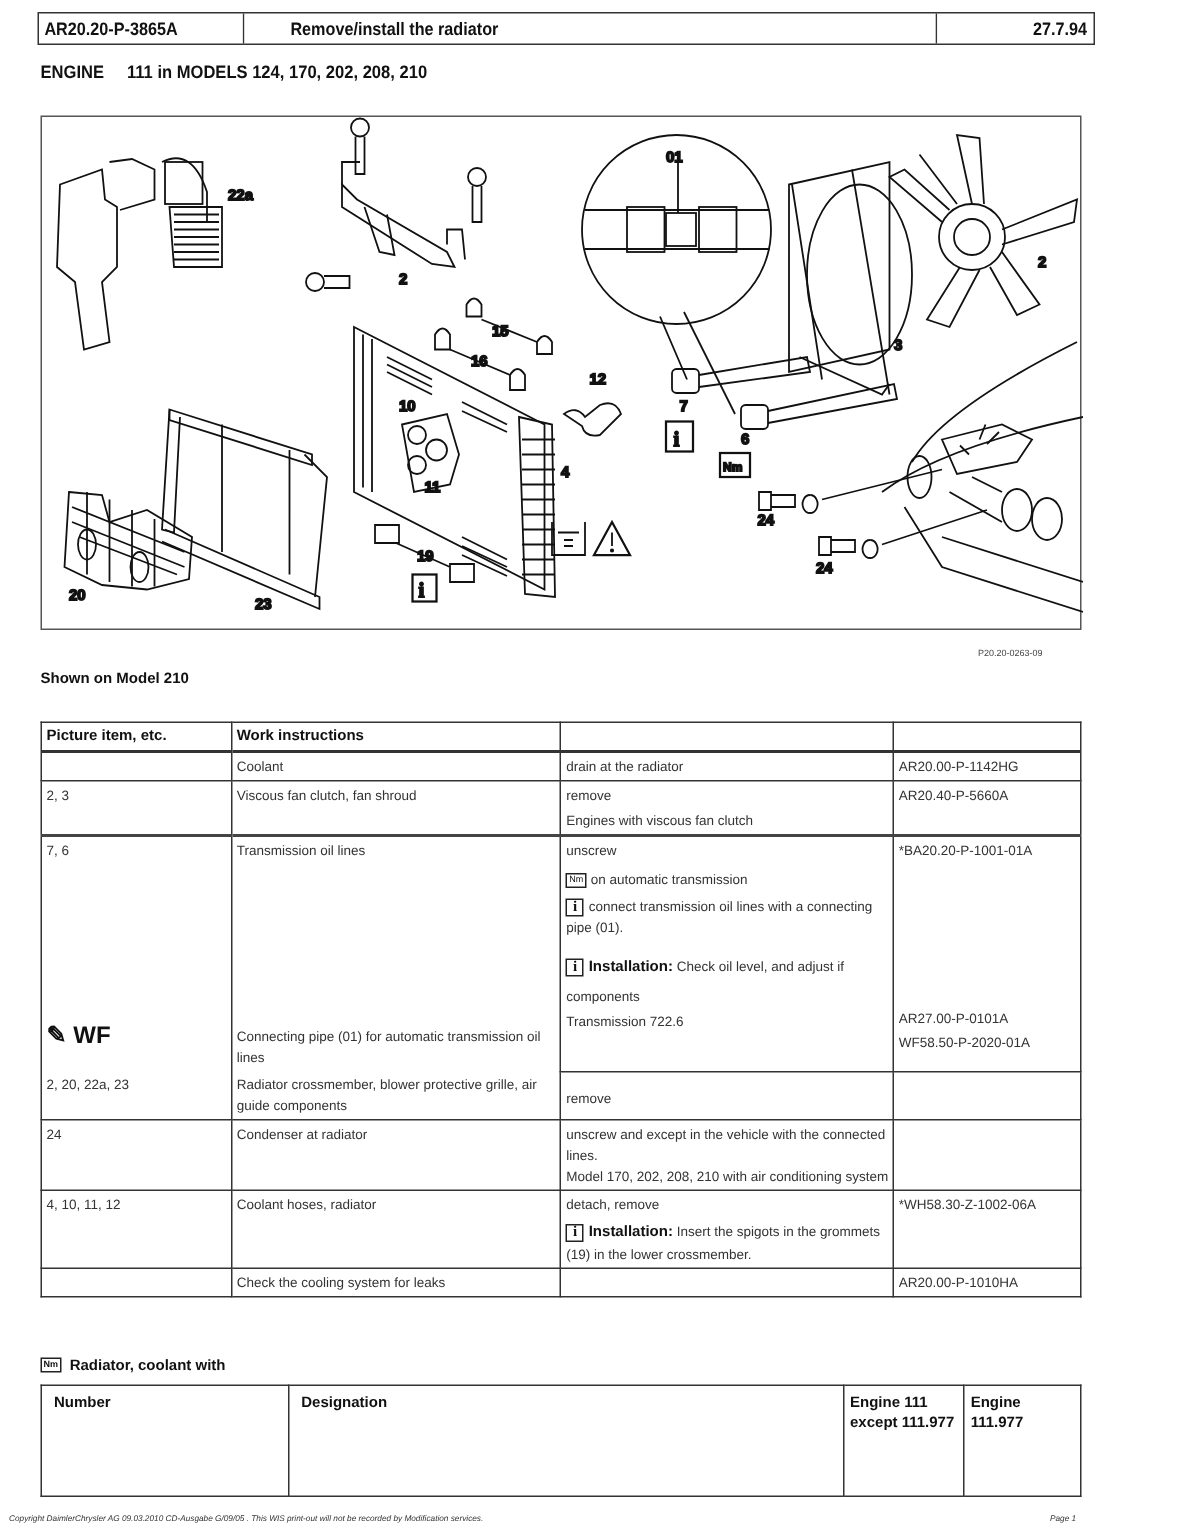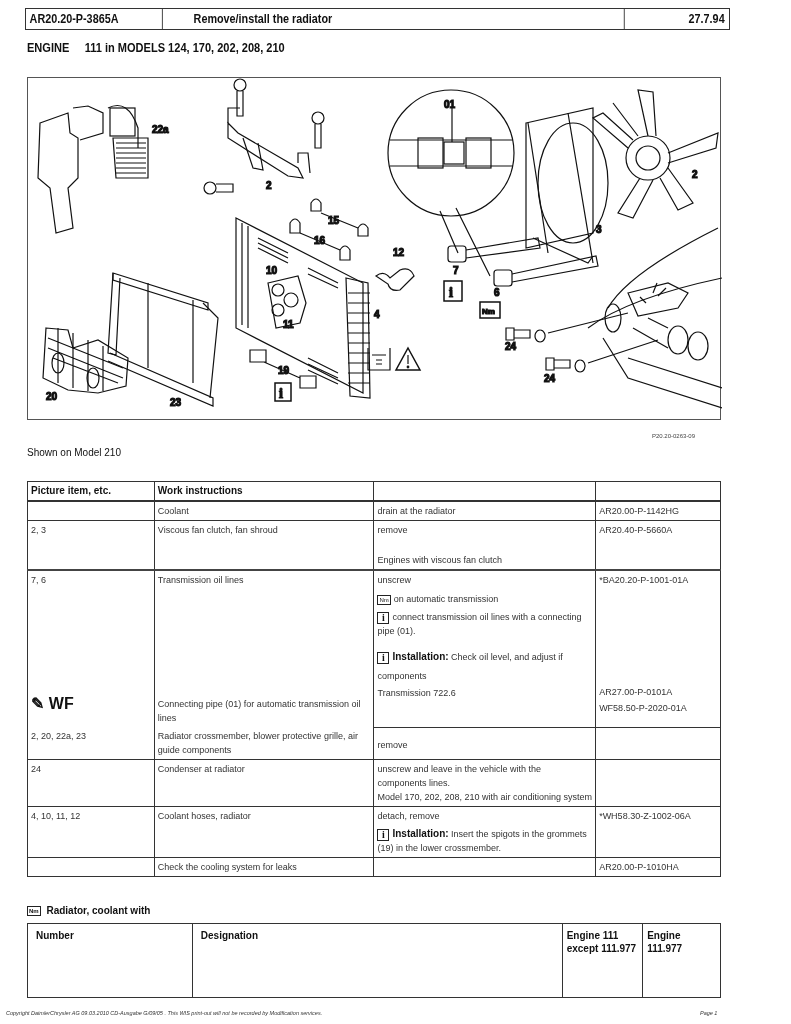--- a/index.html
+++ b/index.html
@@ -6,21 +6,21 @@
   body { width:791px; height:1024px; position:relative; overflow:hidden; font-family:"Liberation Sans", sans-serif; color:#111; }
   .hdr { position:absolute; left:25px; top:8px; width:703px; height:20px; border:1.5px solid #333; display:flex;gap:12px; }
   .hdr div { font-family:"Liberation Sans", sans-serif; font-weight:bold; font-size:12px; line-height:20px; padding-left:4px; box-sizing:border-box; transform:scaleX(0.9); transform-origin:left; }
   .hdr .c1 { width:153px; border-right:1.5px solid #333; }
   .hdr .c2 { width:487px; border-right:1.5px solid #333; }
   .hdr .c3 { flex:1; }
   .engine { position:absolute; left:27px; top:41px; font-weight:bold; font-size:12px; transform:scaleX(0.92); transform-origin:left; white-space:pre; }
   .figure { position:absolute; left:27px; top:77px; width:694px; height:343px; border:1.5px solid #555; box-sizing:border-box; background:#fff; }
   .figure svg { position:absolute; left:0; top:0; }
   .figref { position:absolute; left:652px; top:433px; font-size:6px; color:#444; }
-  .shown { position:absolute; left:27px; top:447px; font-weight:normal; font-size:10px; }
+  .shown { position:absolute; left:27px; top:447px; font-weight:bold; font-size:10px; }
   table { border-collapse:collapse; position:absolute; }
   .main { left:27px; top:481px; width:694px; }
   .main td, .main th { border:1px solid #333; font-size:9px; color:#333; vertical-align:top; text-align:left; padding:2px 3px; line-height:14px; }
   .main th { font-weight:bold; font-size:10px; color:#111; height:13px; border-bottom:2px solid #333; }
   .main tr.thick td { border-top:2px solid #444; }
   .main td .line { display:block; }
   .ibox { display:inline-block; width:10px; height:10px; border:1px solid #222; font-family:"Liberation Serif", serif; font-weight:bold; font-size:10px; line-height:10px; text-align:center; vertical-align:middle; margin-right:3px; color:#111; }
   .nm { display:inline-block; border:1px solid #222; font-size:6px; line-height:8px; padding:0 1px; vertical-align:middle; margin-right:3px; color:#111; }
   .bold { font-weight:bold; color:#111; font-size:10px; }
   .wf { font-weight:bold; font-size:16px; color:#111; }
@@ -201,21 +201,21 @@
     <td></td>
     <td>Coolant</td>
     <td>drain at the radiator</td>
     <td>AR20.00-P-1142HG</td>
   </tr>
   <tr>
     <td>2, 3</td>
     <td>Viscous fan clutch, fan shroud</td>
     <td>
       <span class="line">remove</span>
-      <span class="line" style="margin-top:16px">Engines with viscous fan clutch</span>
+      <span class="line" style="margin-top:3px">Engines with viscous fan clutch</span>
     </td>
     <td>AR20.40-P-5660A</td>
   </tr>
   <tr class="thick">
     <td style="border-bottom:none; height:120px"><span>7, 6</span></td>
     <td style="border-bottom:none">Transmission oil lines</td>
     <td rowspan="2">
       <span class="line">unscrew</span>
       <span class="line" style="margin-top:5px"><span class="nm">Nm</span><span>on automatic transmission</span></span>
       <span class="line" style="margin-top:4px"><span class="ibox">i</span><span>connect transmission oil lines with a connecting pipe (01).</span></span>
@@ -238,21 +238,21 @@
   <tr>
     <td style="border-top:none">2, 20, 22a, 23</td>
     <td style="border-top:none">Radiator crossmember, blower protective grille, air guide components</td>
     <td style="padding-top:10px">remove</td>
     <td></td>
   </tr>
   <tr>
     <td>24</td>
     <td>Condenser at radiator</td>
     <td>
-      <span class="line">unscrew and leave in the vehicle with the components lines.</span>
+      <span class="line">unscrew and except in the vehicle with the connected lines.</span>
       <span class="line">Model 170, 202, 208, 210 with air conditioning system</span>
     </td>
     <td></td>
   </tr>
   <tr>
     <td>4, 10, 11, 12</td>
     <td>Coolant hoses, radiator</td>
     <td>
       <span class="line">detach, remove</span>
       <span class="line" style="margin-top:4px"><span class="ibox">i</span><span class="bold">Installation:</span> <span>Insert the spigots in the grommets (19) in the lower crossmember.</span></span>

